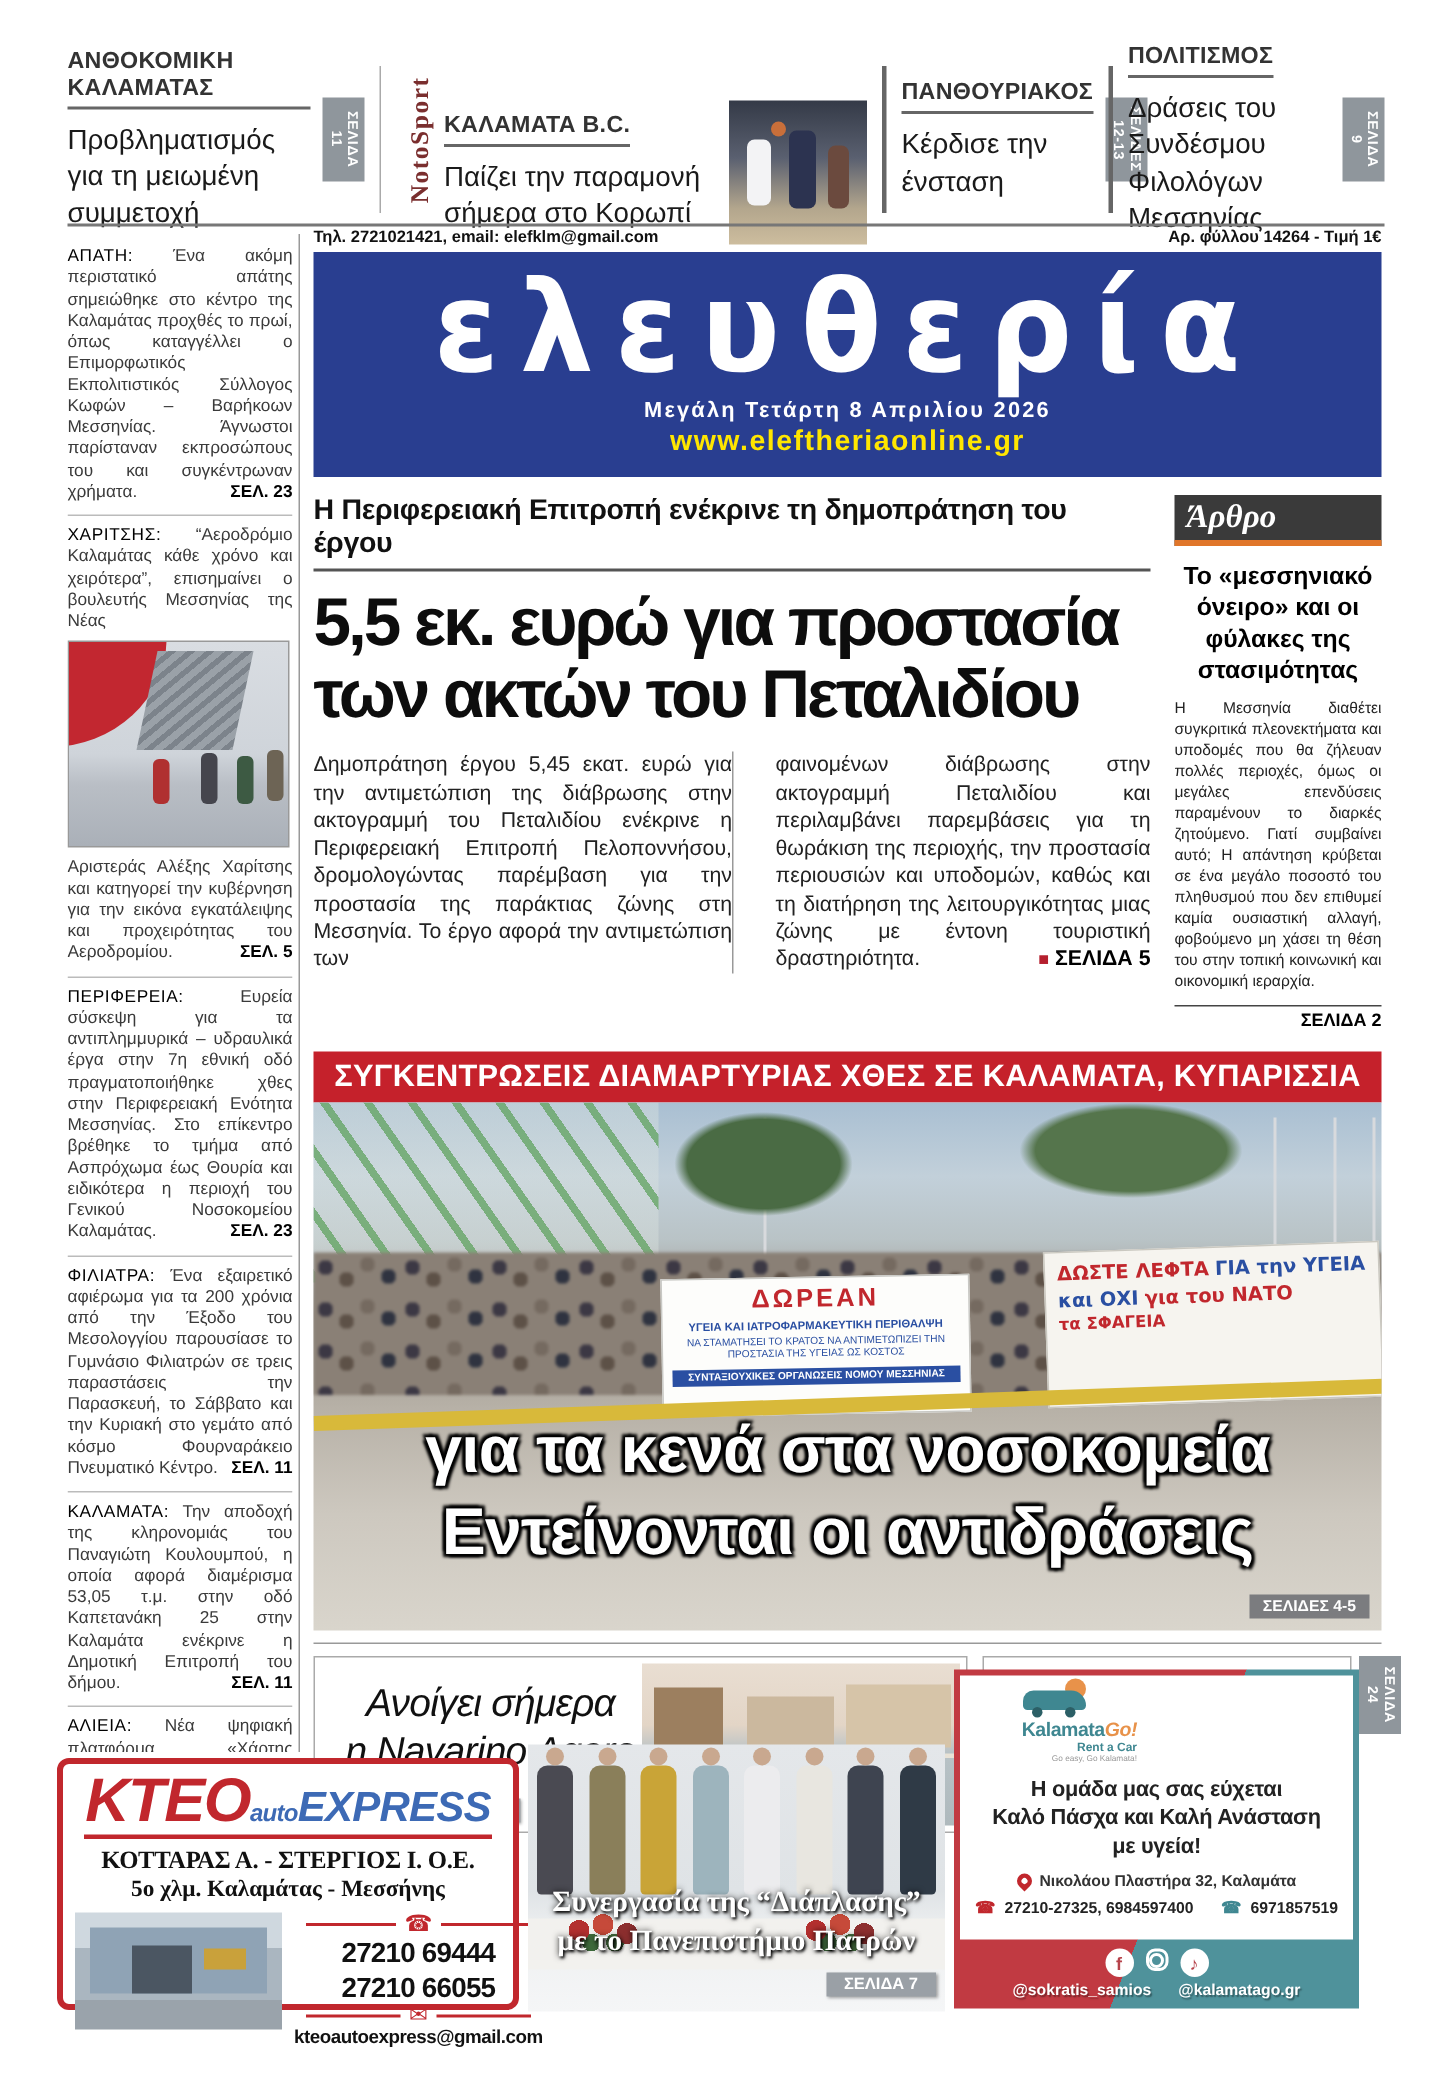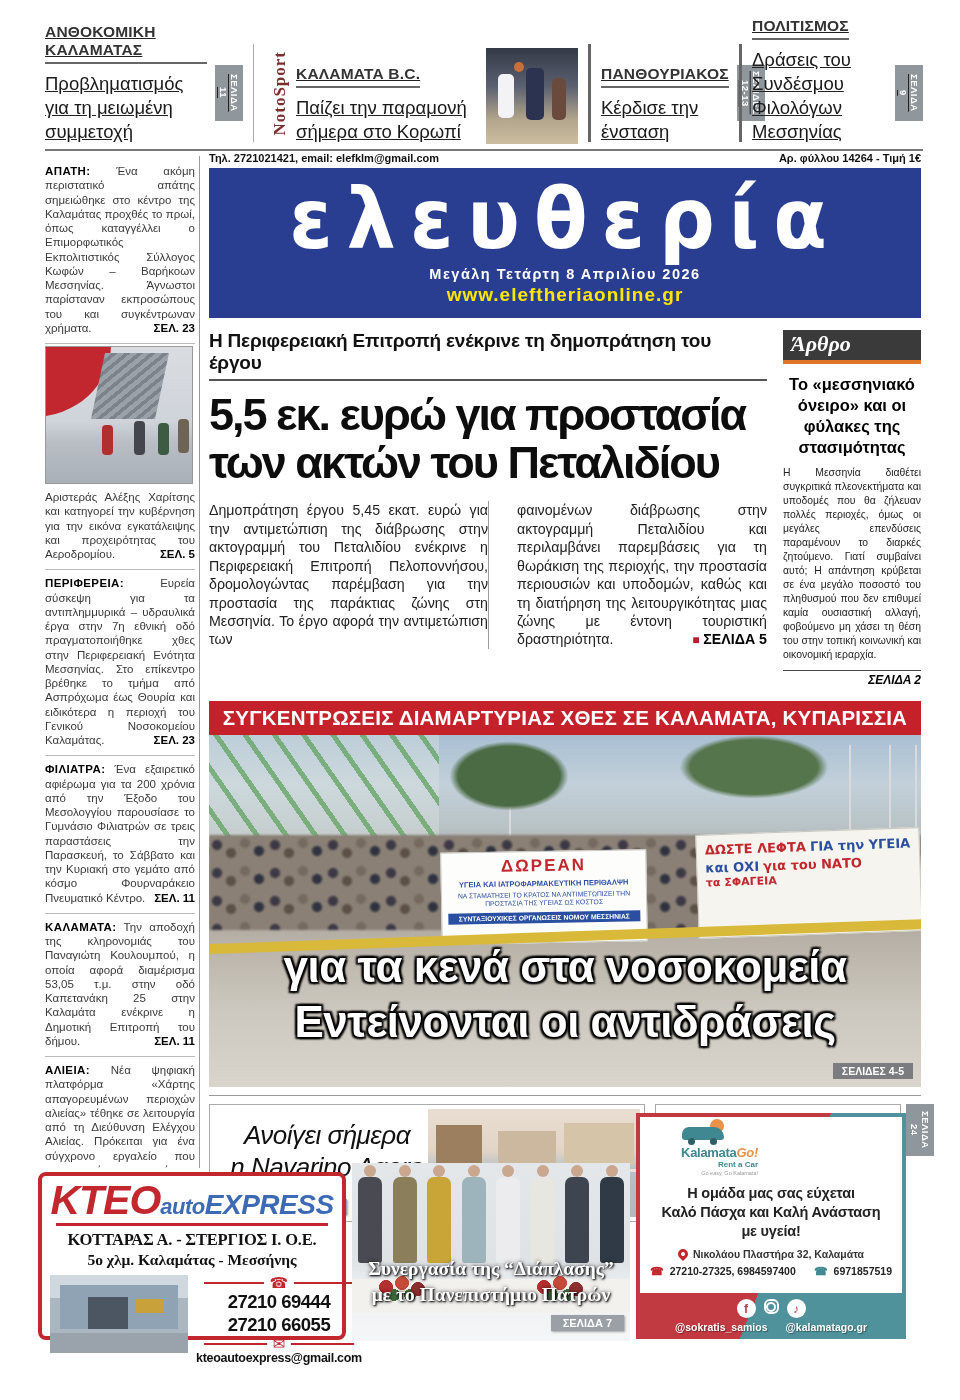--- a/index.html
+++ b/index.html
@@ -2,21 +2,21 @@
 <html><head>
 <meta charset="utf-8">
 <style>
   html,body{margin:0;padding:0;background:#e8e8e8;}
   .page{position:relative;width:960px;height:1400px;background:#fff;margin:0 auto;
         font-family:"Liberation Sans", sans-serif;color:#222;overflow:hidden;}
   [data-interactable]{box-sizing:border-box;}
 
   
   .topbar{position:absolute;left:45px;top:42px;width:878px;height:102px;display:flex;align-items:stretch;}
-  .tb-sec{display:flex;align-items:flex-end;text-decoration:underline;}
+  .tb-sec{display:flex;align-items:center;}
   .tb-txt{display:flex;flex-direction:column;}
   .tb-kicker{font-size:15.5px;font-weight:bold;color:#333;border-bottom:2px solid #666;
              padding-bottom:3px;margin-bottom:8px;align-self:flex-start;letter-spacing:.2px;}
   .tb-head{font-size:18.5px;color:#1a1a1a;line-height:1.3;}
   .vtag{writing-mode:vertical-rl;background:#8f969c;color:#fff;font-size:9.5px;font-weight:bold;
         padding:5px 3px;align-self:center;letter-spacing:.5px;margin-left:8px;height:56px;text-align:center;}
   .noto{writing-mode:vertical-rl;transform:rotate(180deg);color:#7a2e2e;font-family:"Liberation Serif",serif;
         font-weight:bold;font-size:17px;align-self:center;margin:0 6px;letter-spacing:1px;}
   .tb-div{width:1px;background:#aaa;margin:2px 10px;}
   .tb-div.thick{width:3px;background:#666;}
@@ -26,21 +26,21 @@
   .bb1{left:12px;top:26px;width:16px;height:44px;background:#f3f3f5;border-radius:5px;}
   .bb2{left:40px;top:20px;width:18px;height:52px;background:#2c3350;border-radius:5px;}
   .bb3{left:66px;top:30px;width:14px;height:42px;background:#6b4a3e;border-radius:5px;}
   .bb-ball{left:28px;top:14px;width:10px;height:10px;background:#c96f3a;border-radius:50%;}
   .toprule{position:absolute;left:45px;right:37px;top:149px;height:2px;background:#777;}
 
   
   .sidebar{position:absolute;left:45px;top:158px;width:150px;height:1010px;overflow:hidden;}
   .brief{font-size:11.5px;line-height:1.24;color:#3a3a3a;text-align:justify;
          padding:6px 0 8px;border-bottom:1px solid #bbb;}
-  .brief .lbl{font-weight:bold;color:#000;letter-spacing:.4px;}
+  .brief .lbl{font-weight:normal;color:#000;letter-spacing:.4px;}
   .pgref{float:right;font-weight:bold;color:#000;margin-left:6px;}
   .brief.nb{border-bottom:none;padding-bottom:4px;}
   .plane{width:148px;height:138px;border:1px solid #999;margin:2px 0 6px;position:relative;overflow:hidden;
          background:linear-gradient(180deg,#d9dde2 0%,#cfd4da 55%,#b9bec5 70%,#aab0b8 100%);}
   .plane i{position:absolute;display:block;}
   .pl-body{left:-30px;top:-18px;width:95px;height:88px;background:#c22730;border-radius:0 0 90% 20%;}
   .pl-stair{left:52px;top:6px;width:64px;height:66px;background:
      repeating-linear-gradient(135deg,#9aa1a8 0 5px,#7c838b 5px 9px);transform:skewX(-12deg);}
   .pl-p1{left:56px;top:78px;width:11px;height:30px;background:#b03030;border-radius:4px;}
   .pl-p2{left:88px;top:74px;width:11px;height:34px;background:#45454d;border-radius:4px;}
@@ -68,21 +68,21 @@
   .bcol.c2{border-left:1px solid #999;padding-left:28px;margin-left:12px;}
   .sq{color:#b51f2e;font-size:12px;}
   .bref{font-weight:bold;color:#000;}
 
   .opinion{width:138px;margin-left:16px;}
   .op-header{background:#3a3a3a;color:#fff;font-family:"Liberation Serif",serif;font-style:italic;
              font-weight:bold;font-size:22px;padding:1px 8px 3px;border-bottom:4px solid #e0762a;}
   .op-title{font-size:16.5px;font-weight:bold;text-align:center;line-height:1.28;margin:10px 2px 8px;color:#000;}
   .op-body{font-size:10.4px;line-height:1.34;text-align:justify;color:#222;}
   .op-page{border-top:1px solid #444;margin-top:8px;padding-top:2px;text-align:right;
-           font-weight:bold;font-style:italic;font-size:12px;color:#000;}
+           font-weight:bold;font-size:12px;color:#000;}
 
   .redband{margin-top:14px;height:34px;background:#c5212b;color:#fff;display:flex;
            align-items:center;justify-content:center;font-weight:bold;font-size:20.5px;letter-spacing:.2px;}
   
   .bigphoto{position:relative;height:352px;overflow:hidden;
      background:linear-gradient(180deg,#a9bfd2 0%,#c2d0da 14%,#b9c3c6 26%,#9a948c 40%,
                 #b7b1a7 58%,#cdc8bf 78%,#d9d5cc 100%);}
   .bigphoto i{position:absolute;display:block;}
   .tree1{left:240px;top:6px;width:120px;height:70px;background:radial-gradient(ellipse at center,#4a6b44 0 60%,transparent 70%);}
   .tree2{left:470px;top:0;width:150px;height:64px;background:radial-gradient(ellipse at center,#55754c 0 60%,transparent 70%);}
@@ -135,21 +135,21 @@
   .crimebox{width:246px;height:62px;border:1px solid #aaa;display:flex;align-items:center;
             justify-content:center;font-style:italic;font-size:20.5px;color:#111;letter-spacing:-.4px;}
   .crimetag{writing-mode:vertical-rl;background:#8f969c;color:#fff;font-size:9.5px;font-weight:bold;
             padding:5px 3px;margin-left:5px;height:52px;letter-spacing:.5px;text-align:center;}
 
   
   .kteo{position:absolute;left:38px;top:1172px;width:308px;height:168px;border:4px solid #c1272d;
         border-radius:8px;background:#fff;padding:4px 8px;text-align:center;}
   .kteo-title{font-style:italic;font-weight:bold;line-height:1;}
   .kt-red{color:#c1272d;font-size:41px;letter-spacing:-1px;}
-  .kt-auto{color:#3d6ab5;font-size:22px;letter-spacing:-.5px;}
+  .kt-auto{color:#3d6ab5;font-size:16px;letter-spacing:-.5px;}
   .kt-exp{color:#3d6ab5;font-size:28px;letter-spacing:-.5px;}
   .kteo-rule{height:3px;background:#c1272d;margin:2px 6px 4px;}
   .kteo-name{font-family:"Liberation Serif",serif;font-weight:bold;font-size:16.5px;color:#111;letter-spacing:-.2px;}
   .kteo-loc{font-family:"Liberation Serif",serif;font-weight:bold;font-size:15.5px;color:#111;margin-top:1px;}
   .kteo-bottom{display:flex;margin-top:6px;}
   .kteo-photo{width:138px;height:78px;position:relative;overflow:hidden;flex:none;
      background:linear-gradient(180deg,#cfd8df 0 30%,#aab6c0 30% 75%,#9aa3ab 75% 100%);}
   .kteo-photo i{position:absolute;display:block;}
   .kb1{left:10px;top:10px;width:118px;height:44px;background:#8fa3b5;}
   .kb2{left:38px;top:22px;width:40px;height:32px;background:#4b5662;}
@@ -262,20 +262,24 @@
     </div>
   </div>
   <div class="toprule" data-interactable="false"></div>
 
   <div class="sidebar" data-interactable="false">
     <p class="brief" data-interactable="false" style="margin:0;">
       <span class="lbl" data-interactable="false">ΑΠΑΤΗ:</span>
       <span data-interactable="false">Ένα ακόμη περιστατικό απάτης σημειώθηκε στο κέντρο της Καλαμάτας προχθές το πρωί, όπως καταγγέλλει ο Επιμορφωτικός Εκπολιτιστικός Σύλλογος Κωφών – Βαρήκοων Μεσσηνίας. Άγνωστοι παρίσταναν εκπροσώπους του και συγκέντρωναν χρήματα.</span>
       <span class="pgref" data-interactable="false">ΣΕΛ. 23</span>
     </p>
+    <p class="brief nb" data-interactable="false" style="margin:0;">
+      <span class="lbl" data-interactable="false">ΧΑΡΙΤΣΗΣ:</span>
+      <span data-interactable="false">“Αεροδρόμιο Καλαμάτας κάθε χρόνο και χειρότερα”, επισημαίνει ο βουλευτής Μεσσηνίας της Νέας</span>
+    </p>
     <div class="plane" data-interactable="false">
       <i class="pl-body"></i>
         <i class="pl-stair"></i>
         <i class="pl-p1"></i>
         <i class="pl-p2"></i>
         <i class="pl-p3"></i>
         <i class="pl-p4"></i>
     </div>
     <p class="brief" data-interactable="false" style="margin:0;padding-top:0;">
       <span data-interactable="false">Αριστεράς Αλέξης Χαρίτσης και κατηγορεί την κυβέρνηση για την εικόνα εγκατάλειψης και προχειρότητας του Αεροδρομίου.</span>

